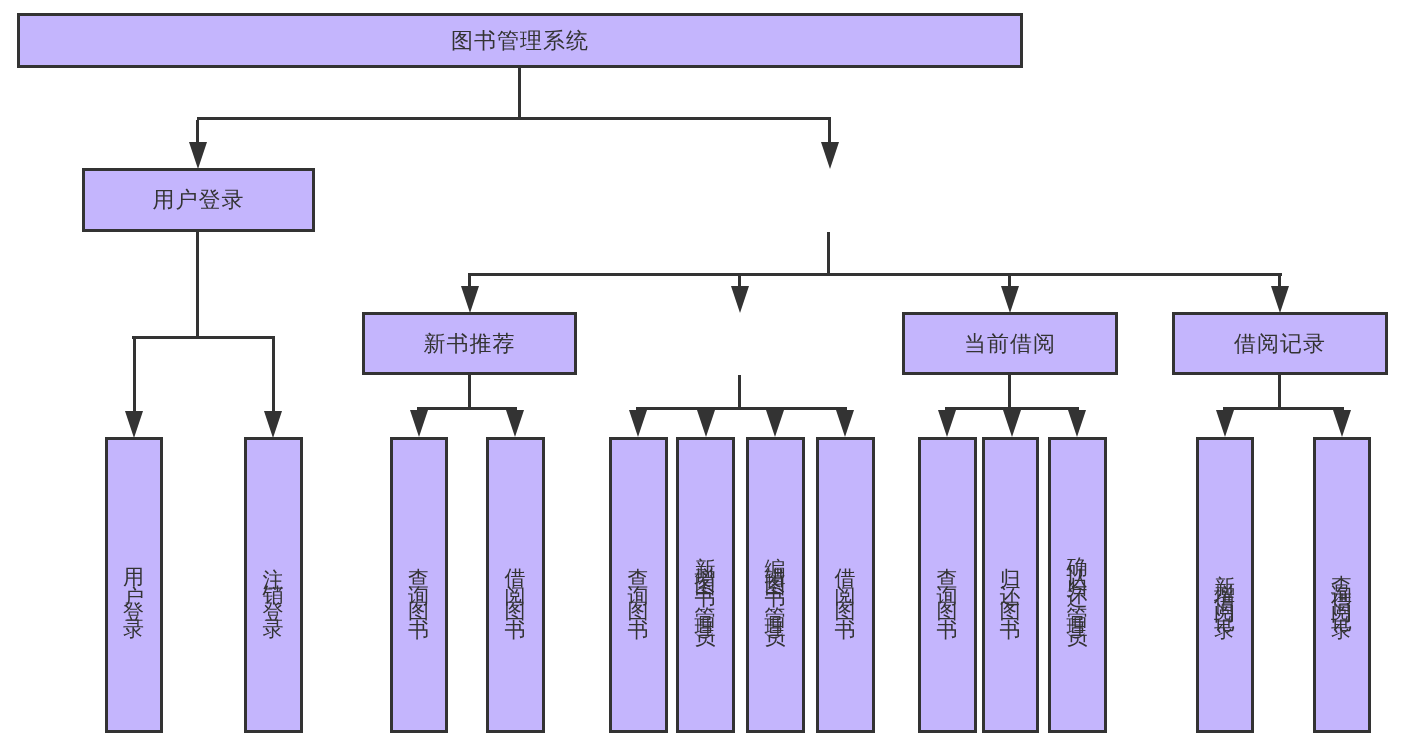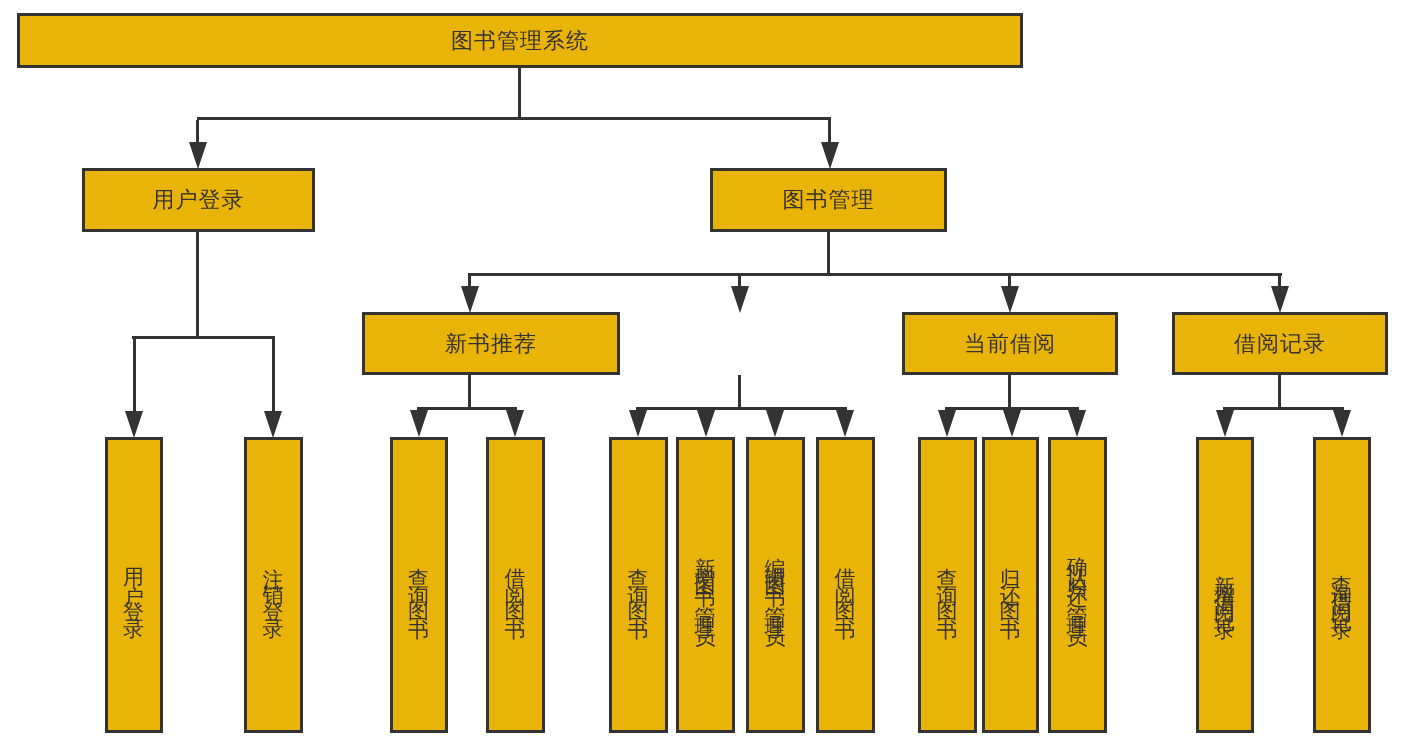--- a/index.html
+++ b/index.html
@@ -1,21 +1,21 @@
 <!DOCTYPE html>
 <html><head>
 <meta charset="utf-8">
 <style>
   html,body{margin:0;padding:0;background:#fff;}
   #stage{
     position:relative;width:1405px;height:747px;background:#ffffff;overflow:hidden;
     font-family:"Liberation Sans","DejaVu Sans",sans-serif;color:#333333;
   }
   .box{
-    position:absolute;border:3px solid #333333;background:#eab308;box-sizing:border-box;
+    position:absolute;border:3px solid #333333;background:#c4b5fd;box-sizing:border-box;
     display:flex;align-items:center;justify-content:center;
   }
   .hbox{font-size:22px;letter-spacing:1px;}
   .leaf{top:437px;height:296px;}
   .leaf span{
     writing-mode:vertical-rl;text-orientation:mixed;line-height:1;
     font-size:21px;display:block;
   }
   .ls4{letter-spacing:17px;}
   .ls6{letter-spacing:9px;}
@@ -44,43 +44,40 @@
   <div class="vl" style="left:518px;top:68px;height:52px;"></div>
   <div class="hl" style="left:197px;top:117px;width:634px;"></div>
   <div class="vl" style="left:196px;top:120px;height:26px;"></div>
   <div class="tri" style="left:189px;top:142px;"></div>
   <div class="vl" style="left:828px;top:120px;height:26px;"></div>
   <div class="tri" style="left:821px;top:142px;"></div>
 
   <div class="box hbox" style="left:82px;top:168px;width:233px;height:64px;">
     <span>用户登录</span>
   </div>
-  <div class="box hbox" style="left:710px;top:168px;width:237px;height:64px;">
-    <span>图书管理</span>
-  </div>
 
   <div class="vl" style="left:196px;top:232px;height:107px;"></div>
   <div class="hl" style="left:132px;top:336px;width:143px;"></div>
   <div class="vl" style="left:133px;top:339px;height:74px;"></div>
   <div class="tri" style="left:125px;top:411px;"></div>
   <div class="vl" style="left:272px;top:339px;height:74px;"></div>
   <div class="tri" style="left:264px;top:411px;"></div>
 
   <div class="vl" style="left:827px;top:232px;height:44px;"></div>
   <div class="hl" style="left:468px;top:273px;width:814px;"></div>
   <div class="vl" style="left:468px;top:276px;height:12px;"></div>
   <div class="tri" style="left:461px;top:286px;"></div>
   <div class="vl" style="left:738px;top:276px;height:12px;"></div>
   <div class="tri" style="left:731px;top:286px;"></div>
   <div class="vl" style="left:1008px;top:276px;height:12px;"></div>
   <div class="tri" style="left:1001px;top:286px;"></div>
   <div class="vl" style="left:1278px;top:276px;height:12px;"></div>
   <div class="tri" style="left:1271px;top:286px;"></div>
 
-  <div class="box hbox" style="left:362px;top:312px;width:258px;height:63px;">
+  <div class="box hbox" style="left:362px;top:312px;width:215px;height:63px;">
     <span>新书推荐</span>
   </div>
   <div class="box hbox" style="left:1172px;top:312px;width:216px;height:63px;">
     <span>借阅记录</span>
   </div>
   <div class="box hbox" style="left:902px;top:312px;width:216px;height:63px;">
     <span>当前借阅</span>
   </div>
 
   <div class="vl" style="left:468px;top:375px;height:35px;"></div>

